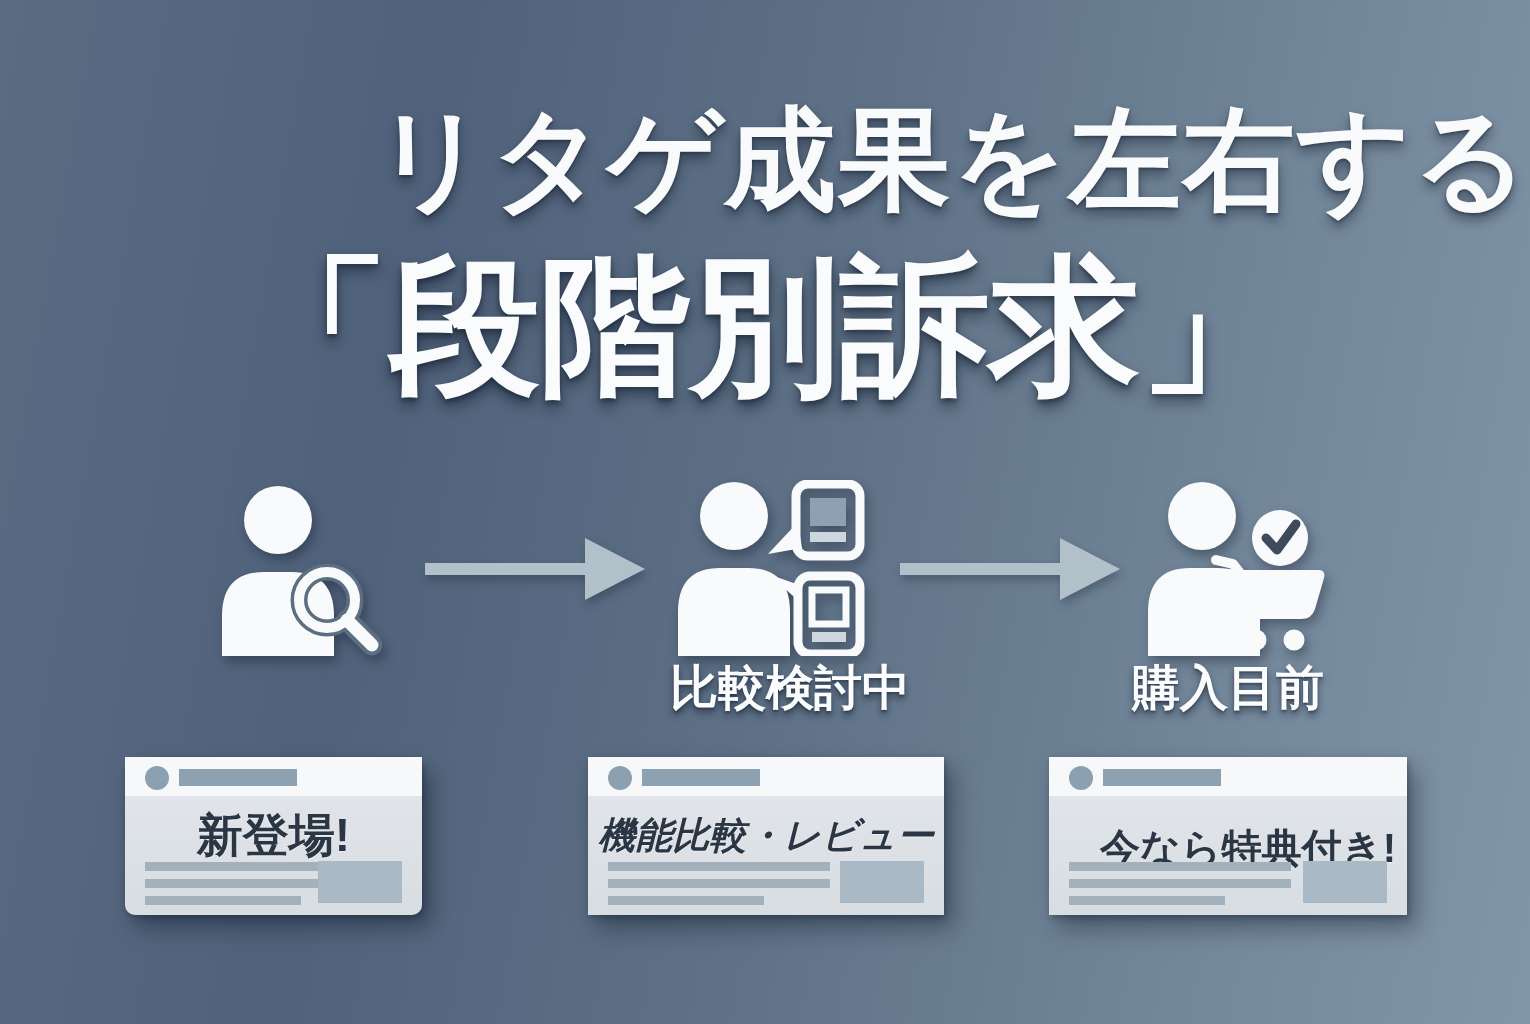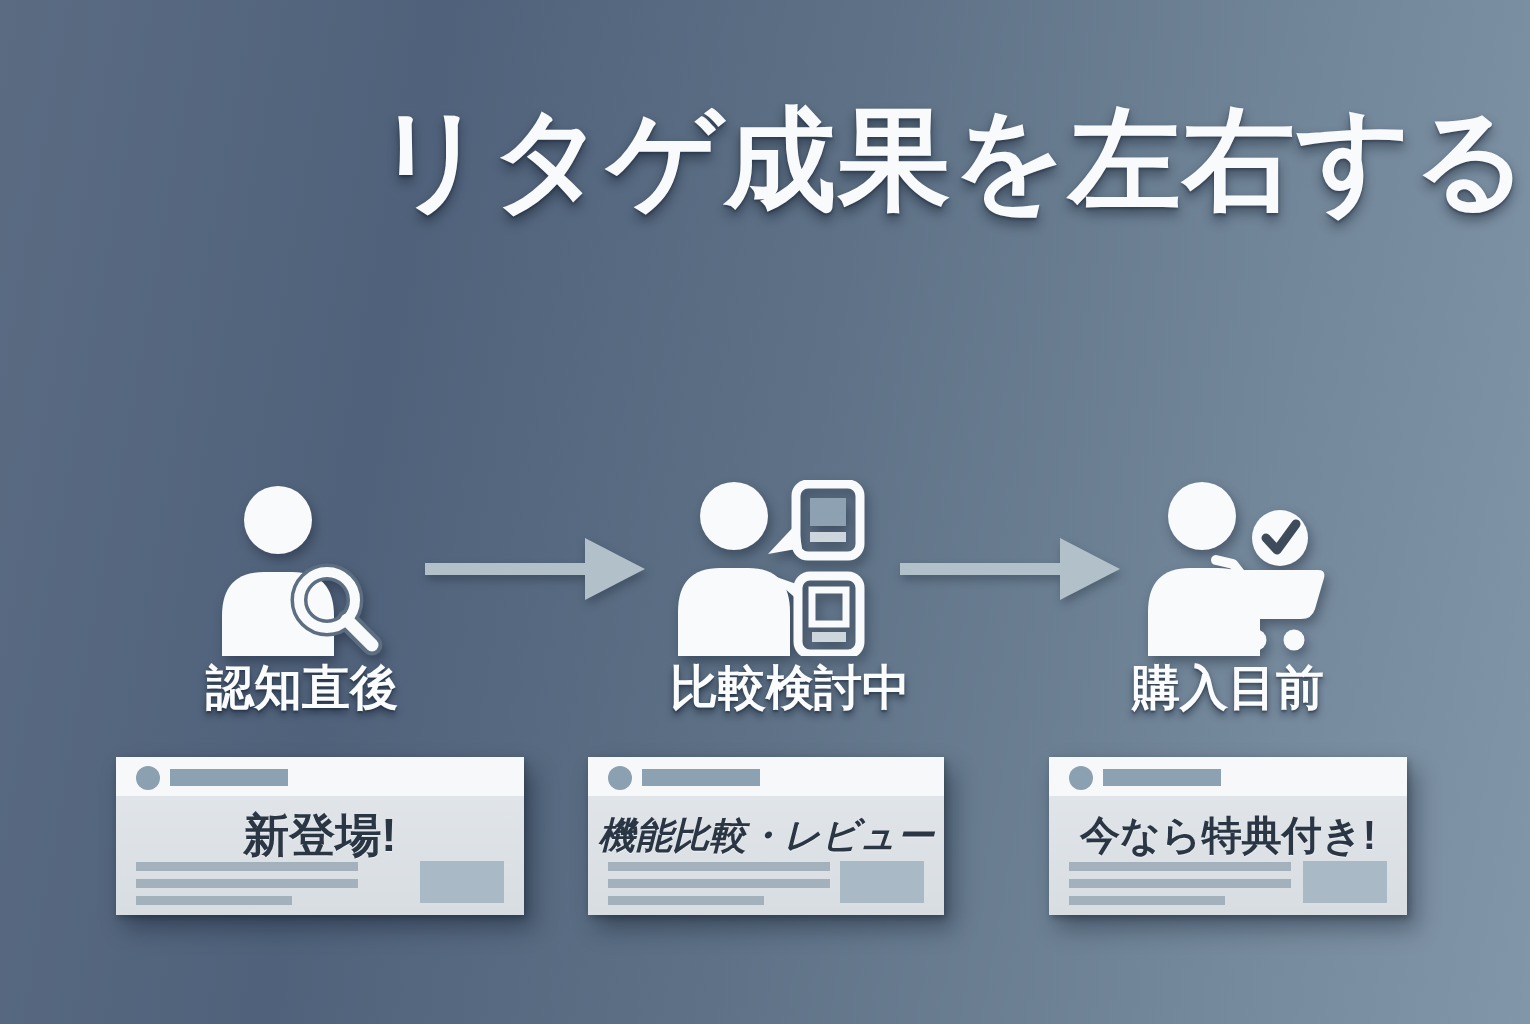--- a/index.html
+++ b/index.html
@@ -40,49 +40,50 @@
   .label1 { left:302px; }
   .label2 { left:790px; }
   .label3 { left:1228px; }
 
   
   .ad-card {
     position:absolute; top:757px; height:158px;
     background:linear-gradient(#e3e7eb, #d8dde2);
     box-shadow:9px 13px 22px rgba(12,22,38,.4), 2px 3px 6px rgba(12,22,38,.3);
   }
-  .card1 { left:116px;  width:408px; }
+  .card1 { left:125px;  width:297px;border-radius:10px; }
   .card2 { left:588px;  width:356px; }
   .card3 { left:1049px; width:358px; }
 
   .ad-header { position:absolute; top:0; left:0; right:0; height:39px; background:#f7f8fa; }
   .ad-avatar { position:absolute; left:20px; top:9px; width:24px; height:24px; border-radius:50%; background:#8ba0b1; }
   .ad-title-bar { position:absolute; left:54px; top:12px; width:118px; height:17px; background:#8ca1b2; }
 
   .ad-headline {
     position:absolute; left:0; width:100%; text-align:center;
     font-weight:bold; color:#2b3645; white-space:nowrap;
     text-shadow:0 1px 1px rgba(255,255,255,.5);
   }
   .card1 .ad-headline { font-size:46px; top:48px; }
   .card2 .ad-headline { font-size:37px; top:54px;font-style:italic; }
-  .card3 .ad-headline { font-size:40px; top:51px; }
+  .card3 .ad-headline { font-size:40px; top:64px;padding-left:20px; }
 
   .ad-line { position:absolute; left:20px; height:9px; background:#a3b1bd; }
   .ad-line.l1 { top:105px; width:222px; }
   .ad-line.l2 { top:122px; width:222px; }
   .ad-line.l3 { top:139px; width:156px; }
   .ad-cta { position:absolute; right:20px; top:104px; width:84px; height:42px; background:#aab9c6; }
 </style>
 </head>
 <body>
 
 <div class="canvas">
 
   <div class="title-line1">リタゲ成果を左右する</div>
+  <div class="title-line2">「段階別訴求」</div>
 
   <svg class="stage-icon icon1" width="200" height="172" viewBox="0 0 200 172">
     <circle cx="66" cy="36" r="34" fill="#f8fafc"></circle>
     <path d="M10,172 V132 Q10,88 52,88 H80 Q122,88 122,132 V172 Z" fill="#f8fafc"></path>
     <circle cx="115" cy="116" r="28" fill="none" stroke="#5c6e81" stroke-width="17"></circle>
     <line x1="135" y1="136" x2="160" y2="161" stroke="#5c6e81" stroke-width="21" stroke-linecap="round"></line>
     <circle cx="115" cy="116" r="28" fill="none" stroke="#f8fafc" stroke-width="10"></circle>
     <line x1="135" y1="136" x2="160" y2="161" stroke="#f8fafc" stroke-width="13" stroke-linecap="round"></line>
   </svg>
 
@@ -113,21 +114,20 @@
     <circle cx="62" cy="36" r="34" fill="#f8fafc"></circle>
     <path d="M8,176 V132 Q8,88 50,88 H78 Q120,88 120,132 V176 Z" fill="#f8fafc"></path>
     <circle cx="140" cy="58" r="28" fill="#f8fafc"></circle>
     <polyline points="126,58 137,70 156,44" fill="none" stroke="#3d4b5a" stroke-width="9" stroke-linecap="round" stroke-linejoin="round"></polyline>
     <path d="M76,80 L93,84 L100,93" fill="none" stroke="#f8fafc" stroke-width="10" stroke-linecap="round" stroke-linejoin="round"></path>
     <path d="M96,90 L178,90 Q186,90 184,98 L175,129 Q172,139 161,139 L113,139 Q103,139 100,129 L92,99 Q90,90 96,90 Z" fill="#f8fafc"></path>
     <circle cx="116" cy="160" r="10.5" fill="#f8fafc"></circle>
     <circle cx="154" cy="160" r="10.5" fill="#f8fafc"></circle>
   </svg>
 
-  <div class="stage-label label1">認知直後</div>
   <div class="stage-label label3">購入目前</div>
   <div class="stage-label label2">比較検討中</div>
 
   <div class="ad-card card1">
     <div class="ad-header">
       <span class="ad-avatar"></span>
       <span class="ad-title-bar"></span>
     </div>
     <div class="ad-headline">新登場!</div>
     <div class="ad-line l1"></div>

